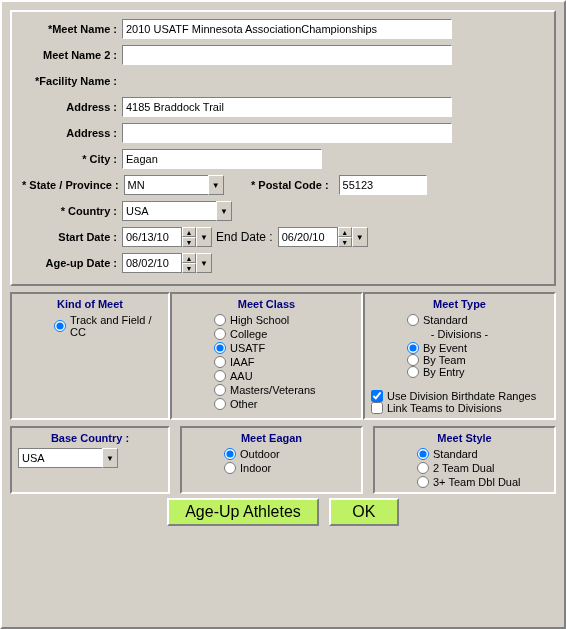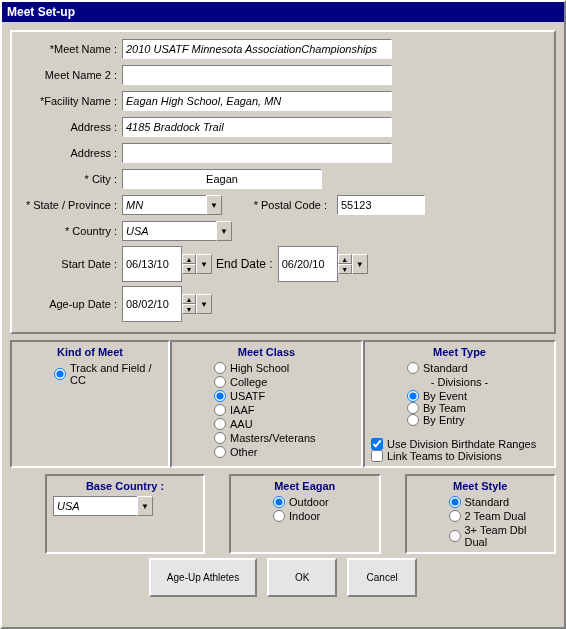--- a/index.html
+++ b/index.html
@@ -53,48 +53,48 @@
       margin-bottom: 4px;
       min-height: 22px;
     }
 
     .form-label {
       text-align: right;
       min-width: 100px;
       padding-right: 5px;
       color: #000;
       font-size: 11px;
+      font-weight: bold;
     }
 
     .form-input {
       border: 1px solid;
       border-color: #808080 #ffffff #ffffff #808080;
       background: white;
       height: 20px;
       padding: 1px 3px;
       font-size: 11px;
     }
 
-    .form-input-wide { width: 270px; font-style: italic; }
-    .form-input-medium { width: 200px; text-align: center; }
+    .form-input-wide { width: 330px; }
+    .form-input-medium { width: 200px; }
     .form-input-state { width: 100px; }
     .form-input-postal { width: 88px; }
     .form-input-country { width: 110px; }
 
     .select-field {
       border: 1px solid;
       border-color: #808080 #ffffff #ffffff #808080;
       background: white;
       height: 20px;
       padding: 1px;
       font-size: 11px;
       appearance: none;
       -webkit-appearance: none;
       position: relative;
-      font-style: italic;
     }
 
     .select-wrapper {
       position: relative;
       display: inline-block;
     }
 
     .select-wrapper select {
       border: 1px solid #808080;
       background: white;
@@ -125,21 +125,21 @@
     
     .spinner-wrapper {
       display: flex;
       align-items: center;
     }
 
     .spinner-input {
       border: 1px solid;
       border-color: #808080 #808080 #808080 #808080;
       background: white;
-      height: 36px;
+      height: 20px;
       width: 60px;
       padding: 0 3px;
       font-size: 11px;
     }
 
     .spinner-buttons {
       display: flex;
       flex-direction: column;
       margin-left: 0;
     }
@@ -232,22 +232,21 @@
     
     .divider-text {
       text-align: center;
       font-size: 11px;
       margin: 2px 0;
     }
 
     
     .bottom-row {
       display: flex;
-      gap: 24px;
-      margin-left: 35px;
+      gap: 10px;
     }
 
     .base-country-panel {
       width: 160px;
       border: 2px solid;
       border-color: #808080 #ffffff #ffffff #808080;
       background: #d4d0c8;
       padding: 4px 6px;
     }
 
@@ -269,60 +268,56 @@
 
     
     .button-row {
       display: flex;
       justify-content: center;
       gap: 10px;
       padding: 4px 0;
     }
 
     .btn {
-      background: #e5e5e5;
+      background: #bef264;
       border: 2px solid;
       border-color: #ffffff #808080 #808080 #ffffff;
-      padding: 12px 16px;
-      font-size: 10px;
+      padding: 3px 16px;
+      font-size: 16px;
       cursor: pointer;
       min-width: 70px;
       text-align: center;
     }
 
     .postal-label {
       margin-left: 10px;
       margin-right: 5px;
     }
   </style>
 </head>
 <body>
 
 <div class="window">
-  <div class="title-bar">
-    <span>Meet Set-up</span>
-  </div>
 
   <div class="content">
 
     <div class="form-section">
 
       <div class="form-row">
         <span class="form-label">*Meet Name :</span>
         <input type="text" class="form-input form-input-wide" value="2010 USATF Minnesota AssociationChampionships" style="">
       </div>
 
       <div class="form-row">
         <span class="form-label">Meet Name 2 :</span>
         <input type="text" class="form-input form-input-wide" value="" style="">
       </div>
 
       <div class="form-row">
         <span class="form-label">*Facility Name :</span>
-        <input type="text" class="form-input form-input-wide" value="Eagan High School, Eagan, MN" style="">
       </div>
 
       <div class="form-row">
         <span class="form-label">Address :</span>
         <input type="text" class="form-input form-input-wide" value="4185 Braddock Trail" style="">
       </div>
 
       <div class="form-row">
         <span class="form-label">Address :</span>
         <input type="text" class="form-input form-input-wide" value="" style="">
@@ -509,17 +504,16 @@
             <span>3+ Team Dbl Dual</span>
           </div>
         </div>
       </div>
 
     </div>
 
     <div class="button-row">
       <button class="btn">Age-Up Athletes</button>
       <button class="btn">OK</button>
-      <button class="btn">Cancel</button>
     </div>
 
   </div>
 </div>
 
 </body></html>

